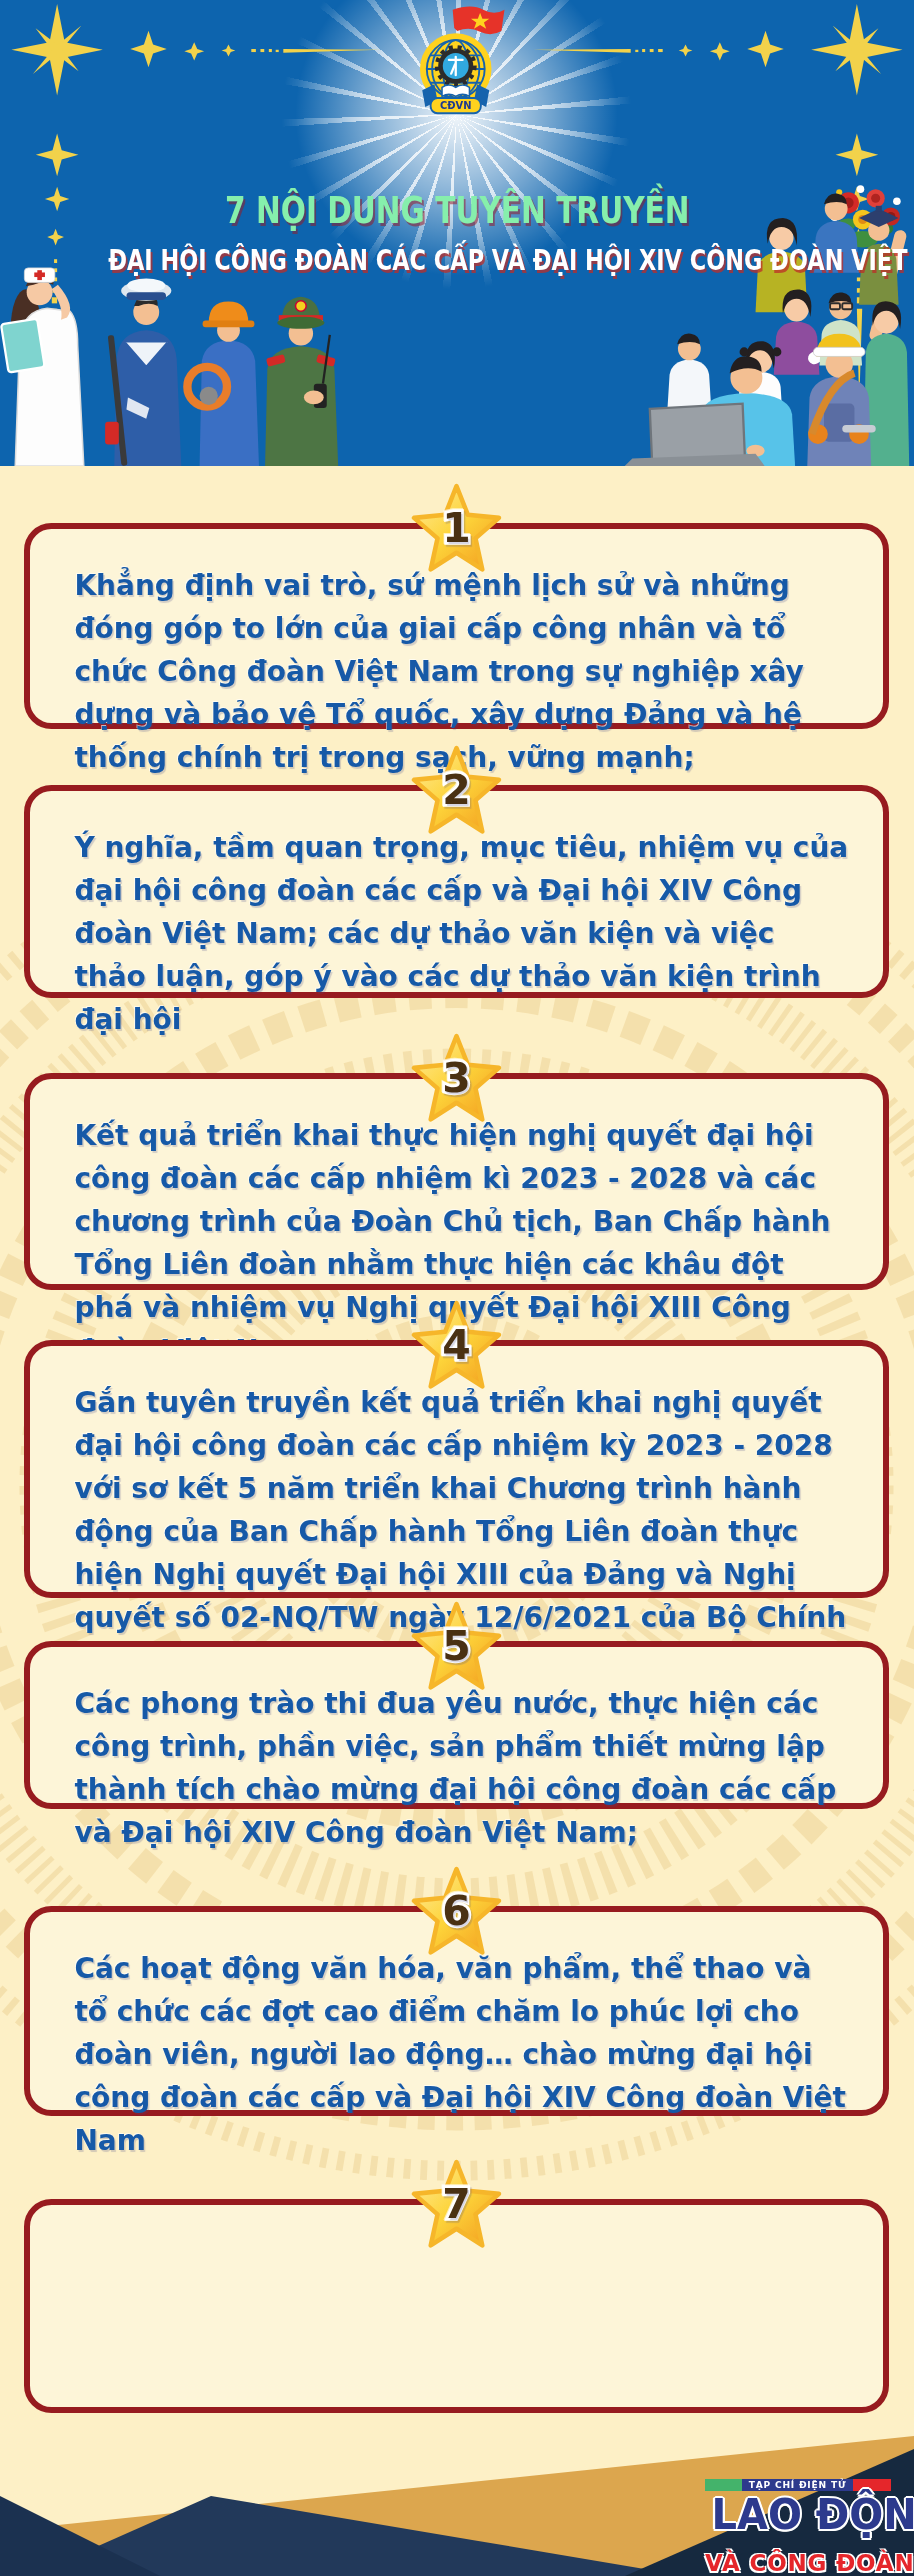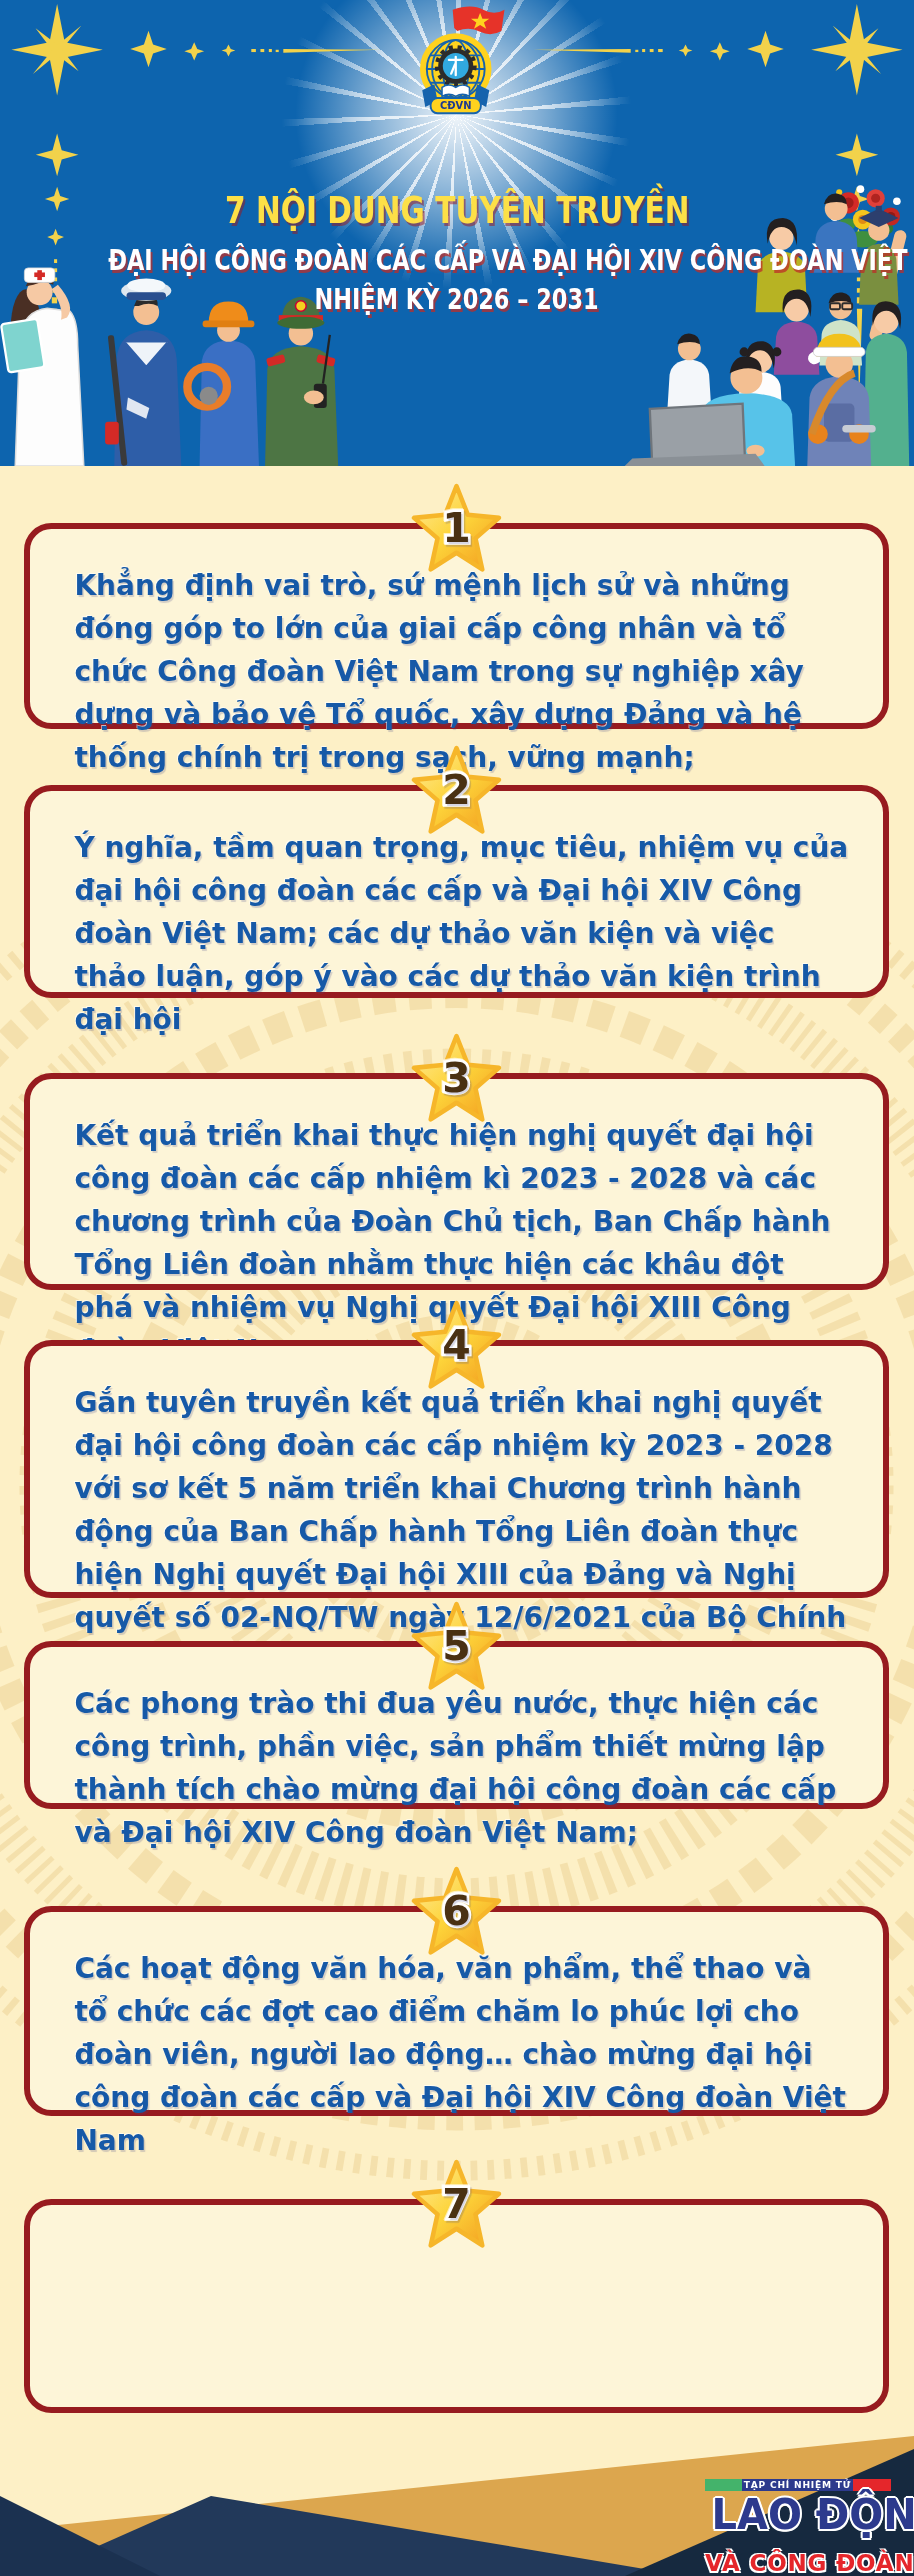--- a/index.html
+++ b/index.html
@@ -22,21 +22,21 @@
     position:absolute; left:289px; top:-53px; width:335px; height:335px; border-radius:50%;
     background:radial-gradient(circle, rgba(255,255,255,.95) 0%, rgba(255,255,255,.5) 34%, rgba(255,255,255,0) 68%);
   }
   .sparkle{position:absolute; width:396px; height:427px;}
   .sparkle.tl{left:0; top:0;}
   .sparkle.tr{right:0; top:0; transform:scaleX(-1);}
   .emblem{position:absolute; left:407px; top:4.6px; width:99px; height:122px;}
   .flowers{position:absolute; left:821px; top:180px; width:85px; height:76px;}
   .hdr-title{
     position:absolute; left:0; top:189px; width:914px; text-align:center;
-    color:#fde047; font-size:37px; font-weight:900; letter-spacing:0px;
+    color:#86efac; font-size:37px; font-weight:900; letter-spacing:0px;
     text-shadow:2.3px 3px 0 rgba(150,30,40,.55);
     white-space:nowrap;
   }
   .hdr-title>span, .hdr-sub>span{display:inline-block; transform:scaleX(.8);}
   .hdr-sub{
     position:absolute; left:0; width:914px; text-align:center; color:#ffffff;
     font-size:28px; font-weight:900; white-space:nowrap;
     text-shadow:2.3px 3px 0 rgba(190,45,40,.75);
   }
   .hdr-sub.l1{top:244px;}
@@ -317,21 +317,20 @@
         <rect x="338" y="216" width="68" height="12" rx="6" fill="#ffffff" stroke="#c9c9c9"></rect>
         <circle cx="344" cy="330" r="13" fill="#e8831c"></circle>
         <circle cx="398" cy="330" r="13" fill="#e8831c"></circle>
         <path d="M336 330 Q360 260 392 250" fill="none" stroke="#d8892c" stroke-width="10"></path>
         <rect x="376" y="318" width="44" height="10" rx="5" fill="#c7ccd4"></rect>
       </g>
     </svg>
 
     <div class="hdr-title"><span>7 NỘI DUNG TUYÊN TRUYỀN</span></div>
     <div class="hdr-sub l1"><span>ĐẠI HỘI CÔNG ĐOÀN CÁC CẤP VÀ ĐẠI HỘI XIV CÔNG ĐOÀN VIỆT NAM</span></div>
-    <div class="hdr-sub l2"><span>NHIỆM KỲ 2026 – 2031</span></div>
   </div>
 
   <div class="card s1">
     <svg class="star" viewBox="0 0 120 120" style="font-size:37px">
       <defs>
           <linearGradient id="sg1" x1="0" y1="0" x2="1" y2="1">
         <stop offset="0" stop-color="#ffeb9e"></stop>
             <stop offset=".5" stop-color="#fdd43a"></stop>
             <stop offset="1" stop-color="#f2991d"></stop>
       </linearGradient>
@@ -392,21 +391,21 @@
   <div class="footer">
     <div class="shape gold"></div>
     <div class="shape navy-mountain"></div>
     <div class="shape navy-left"></div>
     <div class="shape navy-right"></div>
   </div>
 
   <div class="logo">
     <div class="logo-strip">
       <div class="g"></div>
-      <div class="b">TẠP CHÍ NHIỆM TỬ</div>
+      <div class="b">TẠP CHÍ ĐIỆN TỬ</div>
       <div class="r"></div>
     </div>
     <div class="logo-main">LAO ĐỘNG</div>
     <div class="logo-sub">VÀ CÔNG ĐOÀN</div>
   </div>
 
 </div>
 
 
 </body></html>

